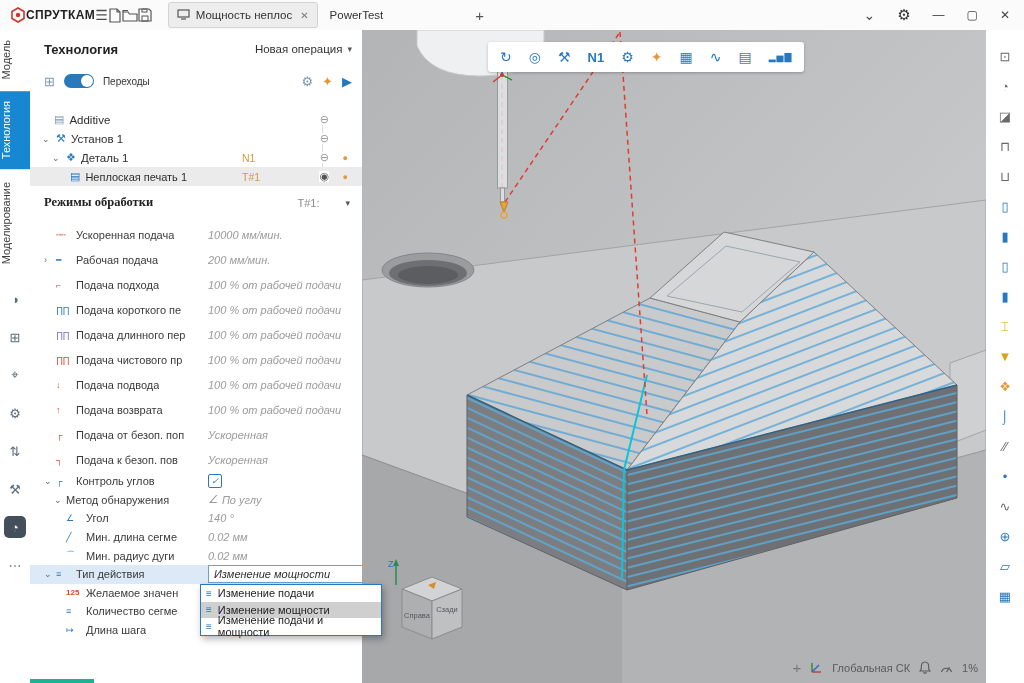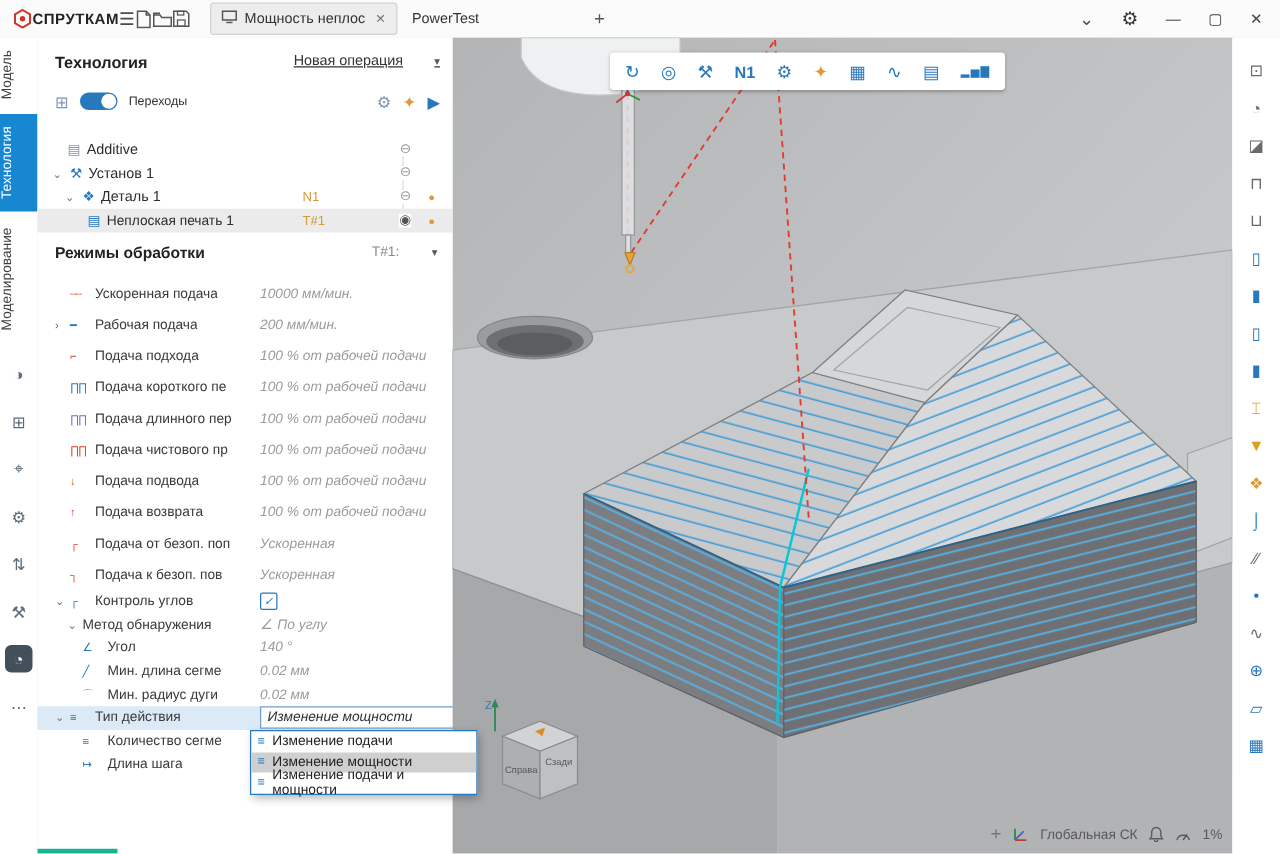--- a/index.html
+++ b/index.html
@@ -28,42 +28,42 @@
   .rail-icons{position:absolute;left:0;top:258px;width:30px;display:flex;flex-direction:column;
               align-items:center;gap:16px;}
   .rl-ic{width:22px;height:22px;display:flex;align-items:center;justify-content:center;
          font-size:13px;color:#5d6b7a;}
   .rl-ic.active{background:#43505c;color:#fff;border-radius:5px;}
 
   
   .panel{position:absolute;left:30px;top:30px;bottom:0;width:332px;background:#fff;}
   .p-header{position:absolute;left:14px;right:10px;top:8px;height:22px;display:flex;align-items:center;}
   .p-title{font-weight:bold;font-size:13px;color:#222;}
-  .op-selector{margin-left:auto;display:flex;align-items:center;gap:25px;font-size:11.5px;color:#333;text-decoration:underline;}
+  .op-selector{margin-left:auto;display:flex;align-items:center;gap:5px;font-size:11.5px;color:#333;}
   .caret{font-size:9px;color:#555;}
   .p-toolbar{position:absolute;left:14px;right:10px;top:38px;height:26px;display:flex;align-items:center;gap:9px;}
   .toggle{width:30px;height:14px;border-radius:7px;background:#2878be;position:relative;display:inline-block;}
   .toggle .knob{position:absolute;right:1px;top:1px;width:12px;height:12px;border-radius:50%;background:#fff;}
   .p-toolbar .lbl{font-size:10px;color:#333;}
   .p-toolbar .spacer{flex:1;}
   .pt-ic{font-size:13px;}
 
   .tree{position:absolute;left:0;right:0;top:80px;}
   .tree:before{content:"";position:absolute;right:39px;top:8px;bottom:8px;border-left:1px solid #ddd;}
   .trow{position:relative;height:19px;display:flex;align-items:center;gap:5px;font-size:11.5px;color:#2e2e2e;}
   .trow.sel{background:#ebebeb;}
   .tchev{font-size:9px;color:#666;width:9px;}
   .tic{font-size:11px;}
   .ttag{position:absolute;left:212px;color:#d29a3a;font-size:10.5px;}
   .tcirc{position:absolute;right:33px;color:#9a9a9a;font-size:11px;background:#fff;line-height:11px;}
   .tcirc.dark{color:#555;}
   .tdot{position:absolute;right:14px;color:#e09a3c;font-size:9px;}
 
   .modes-header{position:absolute;left:14px;right:12px;top:165px;display:flex;align-items:center;}
-  .modes-title{font-weight:bold;font-size:12.5px;color:#222;}
+  .modes-title{font-weight:bold;font-size:12.5px;color:#222;font-family:Liberation Serif, serif;}
   .modes-sel{margin-left:auto;display:flex;gap:26px;align-items:center;font-size:11px;color:#8a8a8a;}
 
   .params{position:absolute;left:0;right:0;top:192px;}
   .prow{position:relative;display:flex;align-items:center;padding-left:14px;}
   .prow.h25{height:25px;} .prow.h19{height:18.6px;}
   .prow.ind1{padding-left:24px;} .prow.ind2{padding-left:36px;}
   .prow.sel{background:#dce9f6;}
   .pexp{width:12px;font-size:9px;color:#666;flex:0 0 12px;}
   .pic{width:20px;flex:0 0 20px;font-size:9px;letter-spacing:-1px;}
   .pic.ic-num{font-size:8px;letter-spacing:0;font-weight:bold;}
@@ -333,20 +333,24 @@
       <div class="prow h19 sel">
         <span class="pexp">⌄</span>
         <span class="pic c-blue">≡</span>
         <span class="plabel">Тип действия</span>
         <span class="pvalue">
           <span class="combo">
             <span>Изменение мощности</span>
             <span class="caret">▾</span>
           </span>
         </span>
+      </div>
+      <div class="prow h19 ind2">
+        <span class="pic ic-num c-red">125</span>
+        <span class="plabel">Желаемое значен</span>
       </div>
       <div class="prow h19 ind2">
         <span class="pic c-blue">≡</span>
         <span class="plabel">Количество сегме</span>
       </div>
       <div class="prow h19 ind2">
         <span class="pic c-blue">↦</span>
         <span class="plabel">Длина шага</span>
       </div>
     </div>

